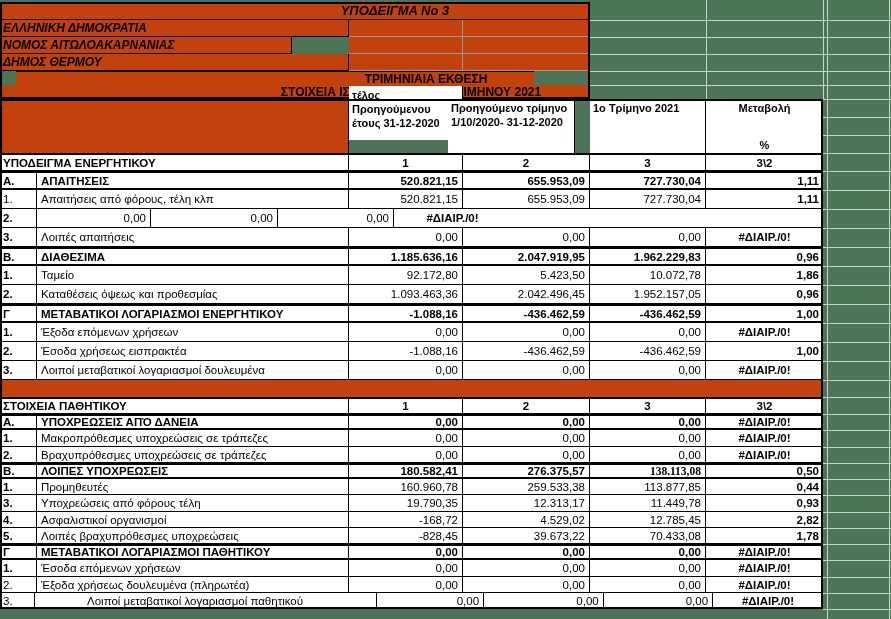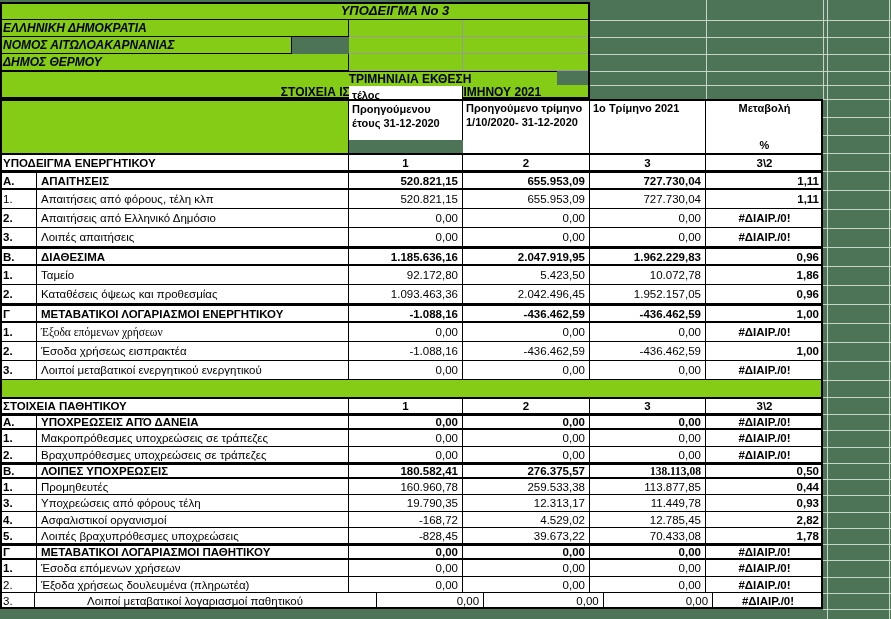--- a/index.html
+++ b/index.html
@@ -4,21 +4,21 @@
 <style>
   html,body{margin:0;padding:0;}
   body{background:#333;}
   #canvas{
     position:relative;width:891px;height:619px;overflow:hidden;
     background:#4d7456;
     font-family:"Liberation Sans","DejaVu Sans",sans-serif;
     color:#000;
   }
   .gline{position:absolute;background:#c7d5c7;pointer-events:none;}
-  .cellwhite{position:absolute;box-sizing:border-box;background:#84cc16;}
+  .cellwhite{position:absolute;box-sizing:border-box;background:#c2410c;}
   .rowflex{position:absolute;box-sizing:border-box;display:flex;background:#ffffff;}
   .rowflex > div{box-sizing:border-box;display:flex;align-items:center;overflow:hidden;white-space:nowrap;}
   .b-r{border-right:1px solid #000;}
   .idxcell{padding-left:3px;font-size:11.5px;}
   .lblcell{padding-left:4px;font-size:11.5px;}
   .valcell{justify-content:flex-end;padding-right:4px;font-size:11.5px;}
   .chgcell{font-weight:bold;font-size:11.5px;}
   .bold{font-weight:bold;}
   .sectionrow{font-weight:bold;}
   .overlay{position:absolute;box-sizing:border-box;border:2px solid #000;pointer-events:none;background:transparent;}
@@ -74,30 +74,30 @@
     </div>
     <div class="cellwhite orgtext" style="left: 0px; top: 20px; width: 349px; height: 17px; border-bottom: 1px solid rgb(0, 0, 0); border-right: 1px solid rgb(0, 0, 0);">ΕΛΛΗΝΙΚΗ ΔΗΜΟΚΡΑΤΙΑ</div>
     <div class="cellwhite" style="left: 349px; top: 20px; width: 114px; height: 17px; border-bottom: 1px solid rgb(154, 154, 154); border-right: 1px solid rgb(154, 154, 154);"></div>
     <div class="cellwhite" style="left: 463px; top: 20px; width: 127px; height: 17px; border-bottom: 1px solid rgb(154, 154, 154); border-right: 1px solid rgb(154, 154, 154);"></div>
     <div class="cellwhite orgtext" style="left: 0px; top: 37px; width: 292px; height: 17px; border-bottom: 1px solid rgb(0, 0, 0); border-right: 1px solid rgb(0, 0, 0);">ΝΟΜΟΣ ΑΙΤΩΛΟΑΚΑΡΝΑΝΙΑΣ</div>
     <div class="cellwhite" style="left: 349px; top: 37px; width: 114px; height: 17px; border-bottom: 1px solid rgb(154, 154, 154); border-right: 1px solid rgb(154, 154, 154);"></div>
     <div class="cellwhite" style="left: 463px; top: 37px; width: 127px; height: 17px; border-bottom: 1px solid rgb(154, 154, 154); border-right: 1px solid rgb(154, 154, 154);"></div>
     <div class="cellwhite orgtext" style="left: 0px; top: 54px; width: 349px; height: 17px; border-bottom: 1px solid rgb(0, 0, 0); border-right: 1px solid rgb(0, 0, 0);">ΔΗΜΟΣ ΘΕΡΜΟΥ</div>
     <div class="cellwhite" style="left: 349px; top: 54px; width: 114px; height: 17px; border-bottom: 1px solid rgb(154, 154, 154); border-right: 1px solid rgb(154, 154, 154);"></div>
     <div class="cellwhite" style="left: 463px; top: 54px; width: 127px; height: 17px; border-bottom: 1px solid rgb(154, 154, 154); border-right: 1px solid rgb(154, 154, 154);"></div>
-    <div class="cellwhite" style="left: 0px; top: 71px; width: 557px; height: 14px; border-top: 1px solid rgb(0, 0, 0); overflow: visible;">
+    <div class="cellwhite" style="left: 16px; top: 71px; width: 518px; height: 14px; border-top: 1px solid rgb(0, 0, 0); overflow: visible;">
       <div class="toptitle" style="left: 310px; top: 0px; width: 200px; font-size: 12px;">ΤΡΙΜΗΝΙΑΙΑ ΕΚΘΕΣΗ</div>
     </div>
     <div class="cellwhite" style="left: 0px; top: 85px; width: 590px; height: 14px; overflow: visible;">
       <div class="toptitle" style="left: 261px; top: 0px; width: 300px; font-size: 12px;">ΣΤΟΙΧΕΙΑ ΙΣΟΛΟΓΙΣΜΟΥ 1ου ΤΡΙΜΗΝΟΥ 2021</div>
     </div>
     <div class="overlay" style="left: 0px; top: 2px; width: 590px; height: 97px;"></div>
     <div class="cellwhite" style="left: 0px; top: 99px; width: 349px; height: 54px; border-right: 1px solid rgb(0, 0, 0);"></div>
     <div class="hdrcell" style="left: 349px; top: 86px; width: 114px; height: 54px; border-right: 1px solid rgb(0, 0, 0); white-space: normal;">τέλος Προηγούμενου έτους 31-12-2020</div>
-    <div class="hdrcell" style="left: 463px; top: 99px; width: 127px; height: 54px; border-right: 1px solid rgb(0, 0, 0); white-space: normal;">Προηγούμενο τρίμηνο 1/10/2020- 31-12-2020</div>
+    <div class="hdrcell" style="left: 448px; top: 99px; width: 127px; height: 54px; border-right: 1px solid rgb(0, 0, 0); white-space: normal;">Προηγούμενο τρίμηνο 1/10/2020- 31-12-2020</div>
     <div class="hdrcell" style="left: 590px; top: 99px; width: 116px; height: 54px; border-right: 1px solid rgb(0, 0, 0);">1ο Τρίμηνο 2021</div>
     <div class="hdrcell" style="left: 706px; top: 99px; width: 117px; height: 54px; display: flex; flex-direction: column; justify-content: space-between; align-items: center; padding: 2px 0px 1px;">
       <div>Μεταβολή</div>
       <div>%</div>
     </div>
     <div class="rowflex" style="left: 0px; top: 153px; width: 823px; height: 18px; border-top: 2px solid rgb(0, 0, 0); border-bottom: 1px solid rgb(0, 0, 0);">
       <div class="b-r lblcell bold" style="width: 349px; padding-left: 3px;">ΥΠΟΔΕΙΓΜΑ ΕΝΕΡΓΗΤΙΚΟΥ</div>
       <div class="b-r bold" style="width: 114px; justify-content: center; font-size: 11.5px;">1</div>
       <div class="b-r bold" style="width: 127px; justify-content: center; font-size: 11.5px;">2</div>
       <div class="b-r bold" style="width: 116px; justify-content: center; font-size: 11.5px;">3</div>
@@ -114,21 +114,20 @@
     <div class="rowflex" style="left: 0px; top: 190px; width: 823px; height: 19px; border-bottom: 1px solid rgb(0, 0, 0); border-top: none;">
       <div class="b-r idxcell" style="width: 37px;">1.</div>
       <div class="b-r lblcell" style="width: 312px;">Απαιτήσεις από φόρους, τέλη κλπ</div>
       <div class="b-r valcell" style="width: 114px;">520.821,15</div>
       <div class="b-r valcell" style="width: 127px;">655.953,09</div>
       <div class="b-r valcell" style="width: 116px;">727.730,04</div>
       <div class="chgcell" style="width: 117px; justify-content: flex-end; padding-right: 4px;">1,11</div>
     </div>
     <div class="rowflex" style="left: 0px; top: 209px; width: 823px; height: 19px; border-bottom: 1px solid rgb(0, 0, 0); border-top: none;">
       <div class="b-r idxcell bold" style="width: 37px;">2.</div>
-      <div class="b-r lblcell" style="width: 312px;">Απαιτήσεις από Ελληνικό Δημόσιο</div>
       <div class="b-r valcell" style="width: 114px;">0,00</div>
       <div class="b-r valcell" style="width: 127px;">0,00</div>
       <div class="b-r valcell" style="width: 116px;">0,00</div>
       <div class="chgcell" style="width: 117px; justify-content: center; padding-right: 0px;">#ΔΙΑΙΡ./0!</div>
     </div>
     <div class="rowflex" style="left: 0px; top: 228px; width: 823px; height: 19px; border-bottom: 1px solid rgb(0, 0, 0); border-top: none;">
       <div class="b-r idxcell bold" style="width: 37px;">3.</div>
       <div class="b-r lblcell" style="width: 312px;">Λοιπές απαιτήσεις</div>
       <div class="b-r valcell" style="width: 114px;">0,00</div>
       <div class="b-r valcell" style="width: 127px;">0,00</div>
@@ -162,37 +161,37 @@
     <div class="rowflex sectionrow" style="left: 0px; top: 304px; width: 823px; height: 19px; border-bottom: 2px solid rgb(0, 0, 0); border-top: 2px solid rgb(0, 0, 0);">
       <div class="b-r idxcell bold" style="width: 37px;">Γ</div>
       <div class="b-r lblcell" style="width: 312px;">ΜΕΤΑΒΑΤΙΚΟΙ ΛΟΓΑΡΙΑΣΜΟΙ ΕΝΕΡΓΗΤΙΚΟΥ</div>
       <div class="b-r valcell" style="width: 114px;">-1.088,16</div>
       <div class="b-r valcell" style="width: 127px;">-436.462,59</div>
       <div class="b-r valcell" style="width: 116px;">-436.462,59</div>
       <div class="chgcell" style="width: 117px; justify-content: flex-end; padding-right: 4px;">1,00</div>
     </div>
     <div class="rowflex" style="left: 0px; top: 323px; width: 823px; height: 19px; border-bottom: 1px solid rgb(0, 0, 0); border-top: none;">
       <div class="b-r idxcell bold" style="width: 37px;">1.</div>
-      <div class="b-r lblcell" style="width: 312px; font-family: Liberation Serif, serif;">Έξοδα επόμενων χρήσεων</div>
+      <div class="b-r lblcell" style="width: 312px;">Έξοδα επόμενων χρήσεων</div>
       <div class="b-r valcell" style="width: 114px;">0,00</div>
       <div class="b-r valcell" style="width: 127px;">0,00</div>
       <div class="b-r valcell" style="width: 116px;">0,00</div>
       <div class="chgcell" style="width: 117px; justify-content: center; padding-right: 0px;">#ΔΙΑΙΡ./0!</div>
     </div>
     <div class="rowflex" style="left: 0px; top: 342px; width: 823px; height: 19px; border-bottom: 1px solid rgb(0, 0, 0); border-top: none;">
       <div class="b-r idxcell bold" style="width: 37px;">2.</div>
       <div class="b-r lblcell" style="width: 312px;">Έσοδα χρήσεως εισπρακτέα</div>
       <div class="b-r valcell" style="width: 114px;">-1.088,16</div>
       <div class="b-r valcell" style="width: 127px;">-436.462,59</div>
       <div class="b-r valcell" style="width: 116px;">-436.462,59</div>
       <div class="chgcell" style="width: 117px; justify-content: flex-end; padding-right: 4px;">1,00</div>
     </div>
     <div class="rowflex" style="left: 0px; top: 361px; width: 823px; height: 19px; border-bottom: 1px solid rgb(0, 0, 0); border-top: none;">
       <div class="b-r idxcell bold" style="width: 37px;">3.</div>
-      <div class="b-r lblcell" style="width: 312px;">Λοιποί μεταβατικοί ενεργητικού ενεργητικού</div>
+      <div class="b-r lblcell" style="width: 312px;">Λοιποί μεταβατικοί λογαριασμοί δουλευμένα</div>
       <div class="b-r valcell" style="width: 114px;">0,00</div>
       <div class="b-r valcell" style="width: 127px;">0,00</div>
       <div class="b-r valcell" style="width: 116px;">0,00</div>
       <div class="chgcell" style="width: 117px; justify-content: center; padding-right: 0px;">#ΔΙΑΙΡ./0!</div>
     </div>
     <div class="cellwhite" style="left: 0px; top: 380px; width: 823px; height: 17px;"></div>
     <div class="rowflex" style="left: 0px; top: 397px; width: 823px; height: 17px; border-top: 2px solid rgb(0, 0, 0); border-bottom: 1px solid rgb(0, 0, 0);">
       <div class="b-r lblcell bold" style="width: 349px; padding-left: 3px;">ΣΤΟΙΧΕΙΑ ΠΑΘΗΤΙΚΟΥ</div>
       <div class="b-r bold" style="width: 114px; justify-content: center; font-size: 11.5px;">1</div>
       <div class="b-r bold" style="width: 127px; justify-content: center; font-size: 11.5px;">2</div>

